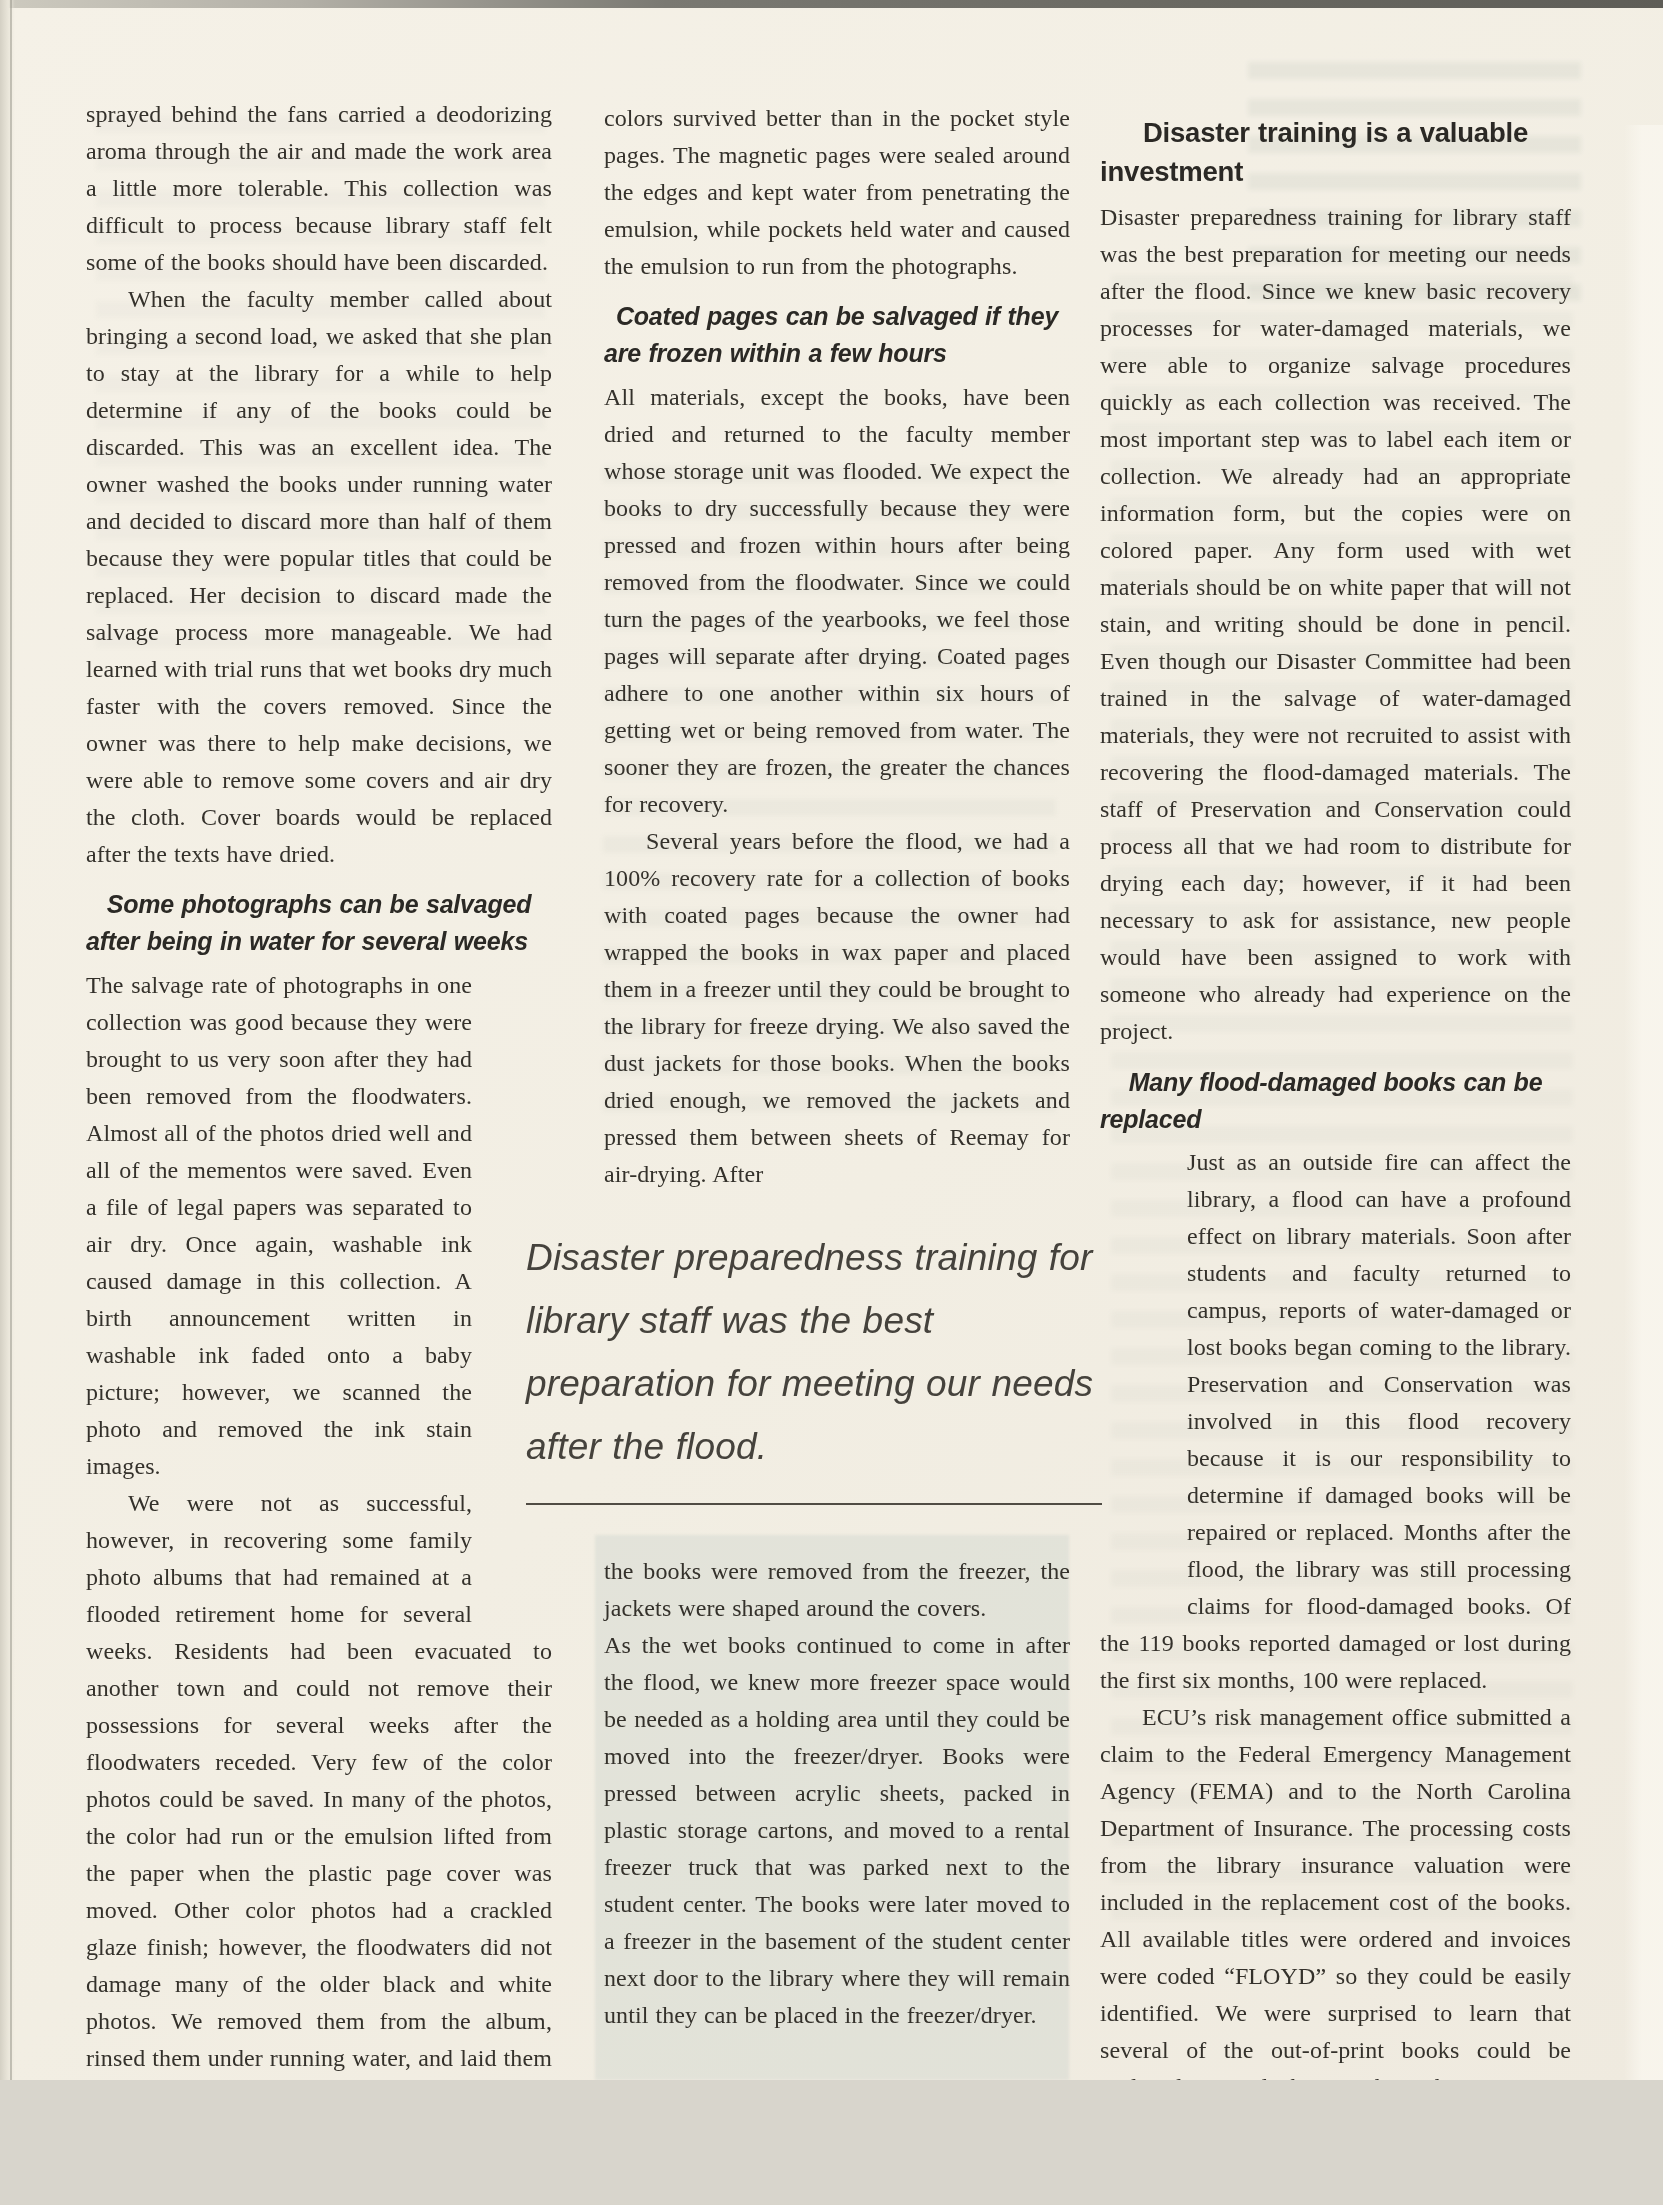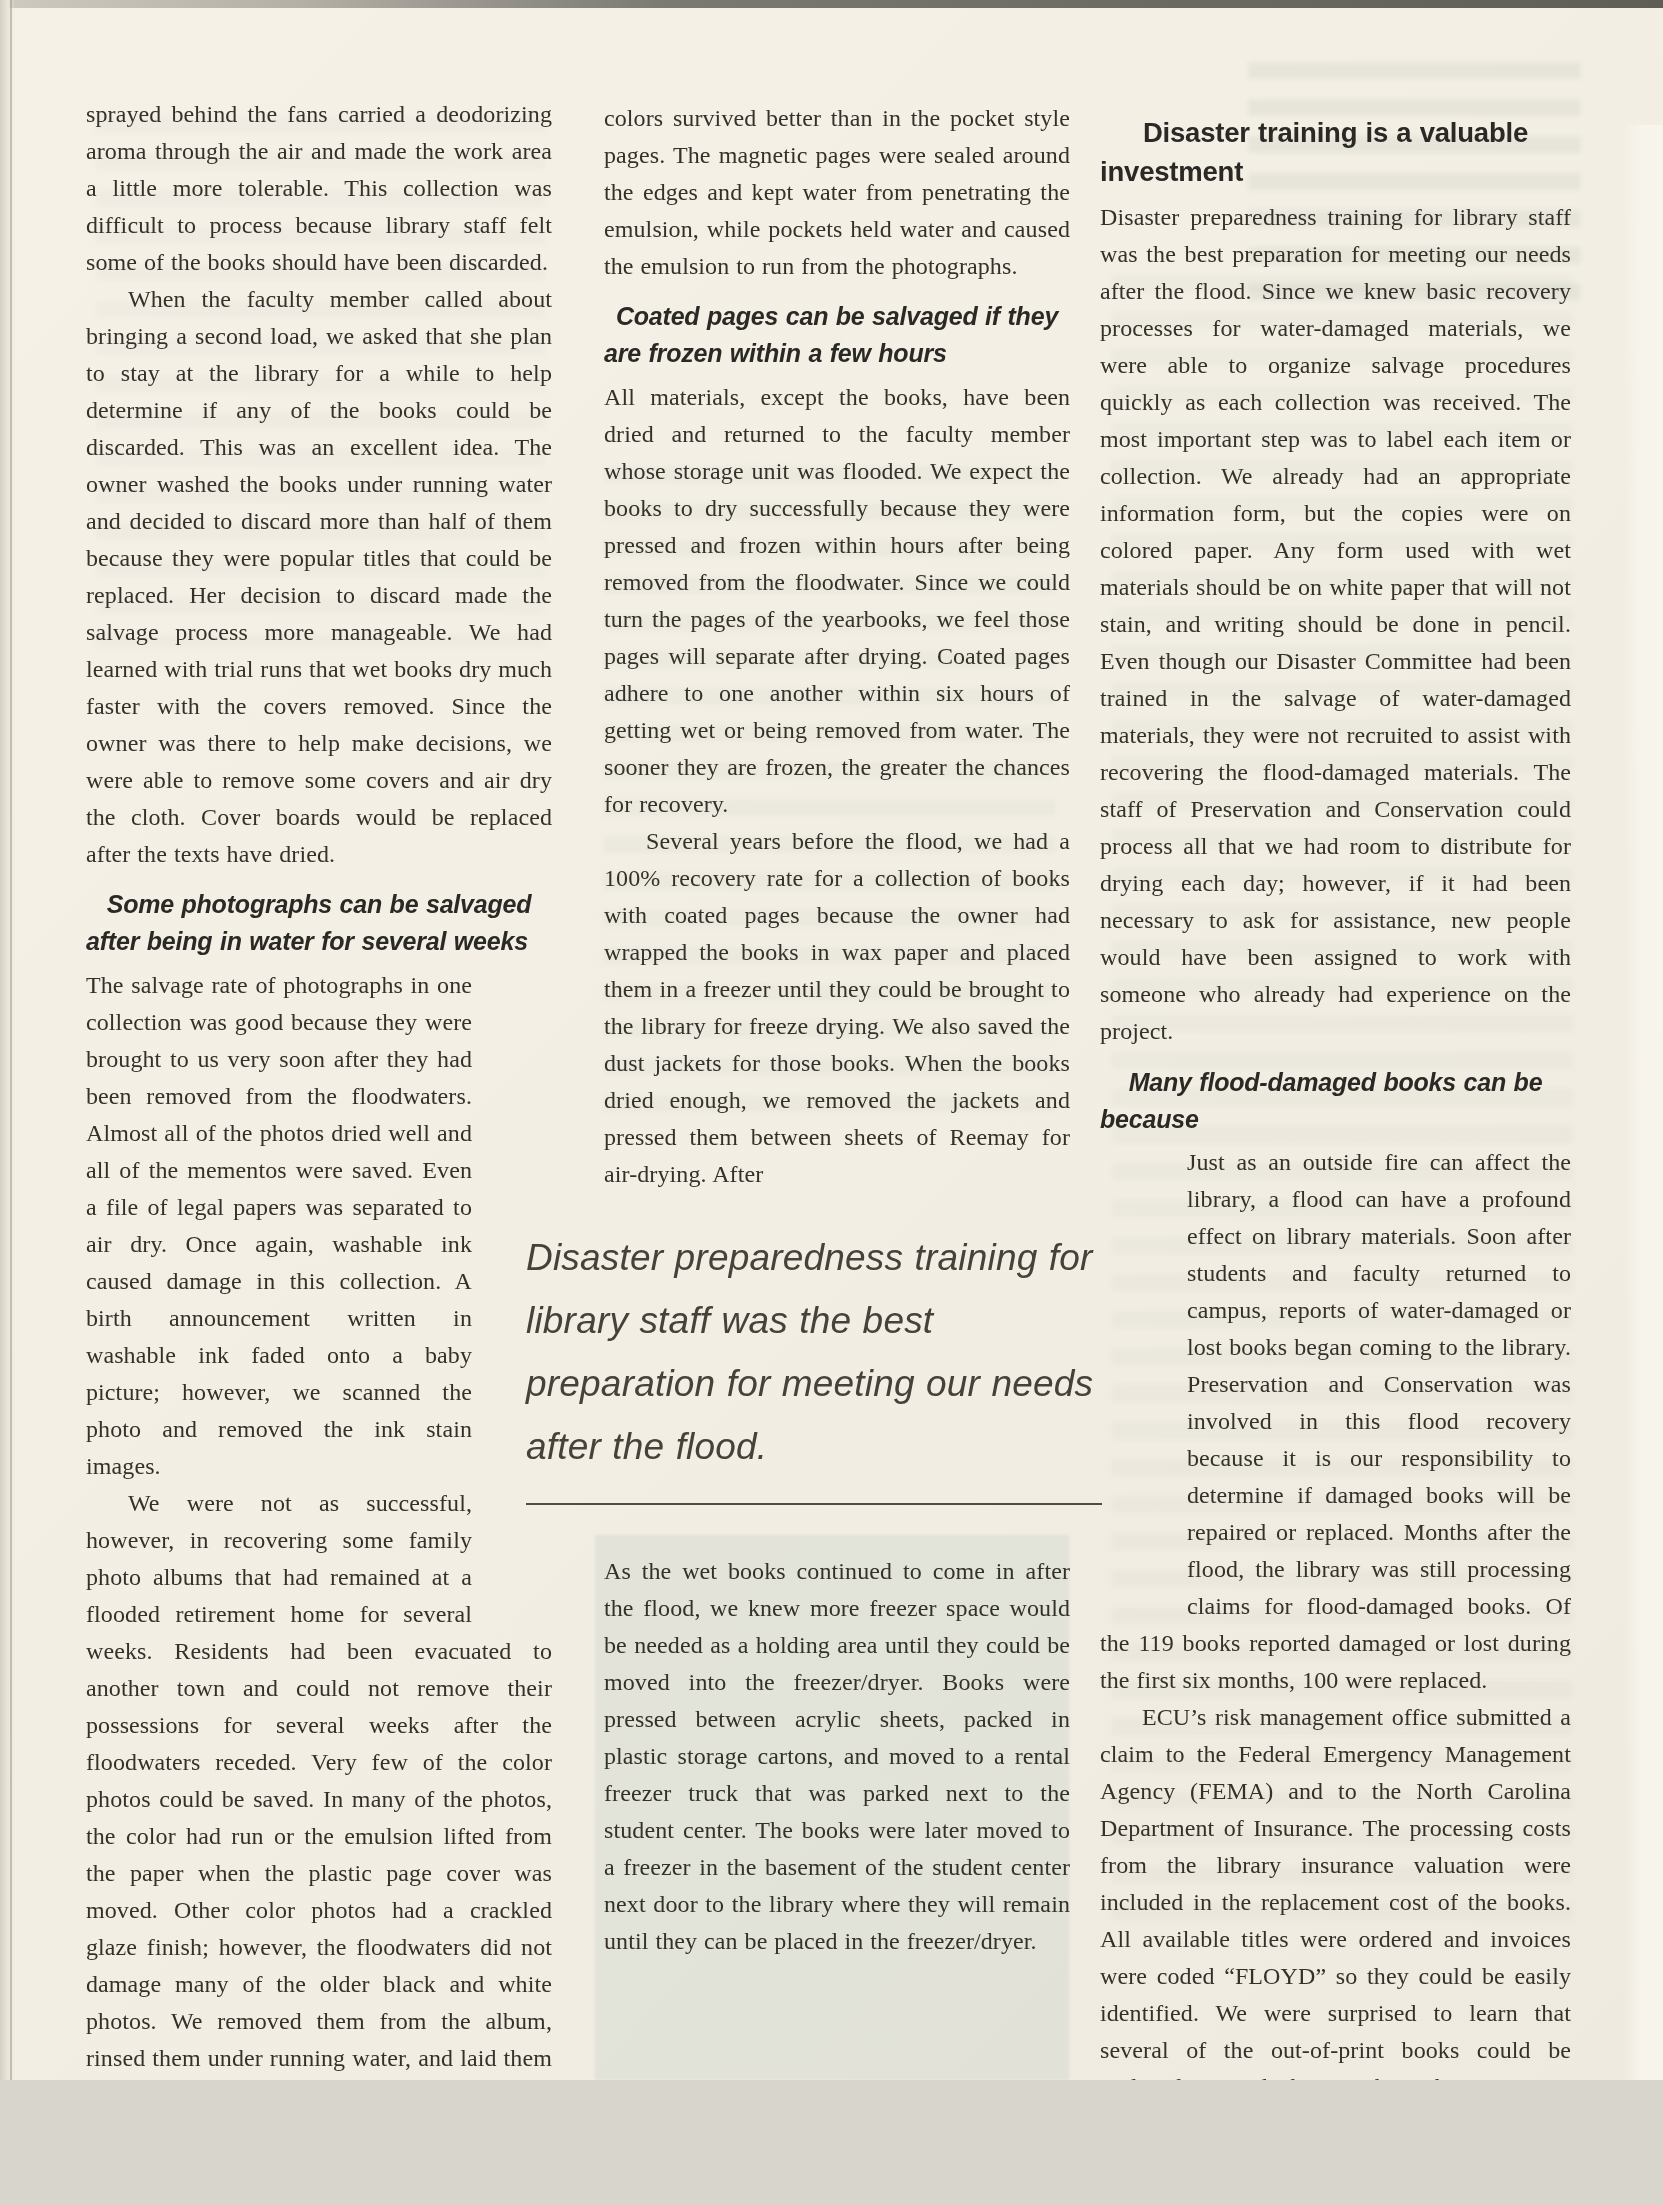--- a/index.html
+++ b/index.html
@@ -89,27 +89,28 @@
     <p>colors survived better than in the pocket style pages. The magnetic pages were sealed around the edges and kept water from penetrating the emulsion, while pockets held water and caused the emulsion to run from the photographs.</p>
     <h3 class="h-sans">Coated pages can be salvaged if they are frozen within a few hours</h3>
     <p>All materials, except the books, have been dried and returned to the faculty member whose storage unit was flooded. We expect the books to dry successfully because they were pressed and frozen within hours after being removed from the floodwater. Since we could turn the pages of the yearbooks, we feel those pages will separate after drying. Coated pages adhere to one another within six hours of getting wet or being removed from water. The sooner they are frozen, the greater the chances for recovery.</p>
     <p class="indent">Several years before the flood, we had a 100% recovery rate for a collection of books with coated pages because the owner had wrapped the books in wax paper and placed them in a freezer until they could be brought to the library for freeze drying. We also saved the dust jackets for those books. When the books dried enough, we removed the jackets and pressed them between sheets of Reemay for air-drying. After</p>
 
     <div class="pull-quote">
       <div class="pq-text">Disaster preparedness training for library staff was the best preparation for meeting our needs after the flood.</div>
       <div class="pq-rule"></div>
     </div>
 
+    <p>the books were removed from the freezer, the jackets were shaped around the covers.</p>
     <p>As the wet books continued to come in after the flood, we knew more freezer space would be needed as a holding area until they could be moved into the freezer/dryer. Books were pressed between acrylic sheets, packed in plastic storage cartons, and moved to a rental freezer truck that was parked next to the student center. The books were later moved to a freezer in the basement of the student center next door to the library where they will remain until they can be placed in the freezer/dryer.</p>
   </div>
 
   <div class="col col-right">
     <h3 class="h-sans upright">Disaster training is a valuable investment</h3>
     <p>Disaster preparedness training for library staff was the best preparation for meeting our needs after the flood. Since we knew basic recovery processes for water-damaged materials, we were able to organize salvage procedures quickly as each collection was received. The most important step was to label each item or collection. We already had an appropriate information form, but the copies were on colored paper. Any form used with wet materials should be on white paper that will not stain, and writing should be done in pencil. Even though our Disaster Committee had been trained in the salvage of water-damaged materials, they were not recruited to assist with recovering the flood-damaged materials. The staff of Preservation and Conservation could process all that we had room to distribute for drying each day; however, if it had been necessary to ask for assistance, new people would have been assigned to work with someone who already had experience on the project.</p>
-    <h3 class="h-sans">Many flood-damaged books can be because</h3>
+    <h3 class="h-sans">Many flood-damaged books can be replaced</h3>
     <div class="spacer-left"></div>
     <p>Just as an outside fire can affect the library, a flood can have a profound effect on library materials. Soon after students and faculty returned to campus, reports of water-damaged or lost books began coming to the library. Preservation and Conservation was involved in this flood recovery because it is our responsibility to determine if damaged books will be repaired or replaced. Months after the flood, the library was still processing claims for flood-damaged books. Of the 119 books reported damaged or lost during the first six months, 100 were replaced.</p>
     <p class="indent">ECU’s risk management office submitted a claim to the Federal Emergency Management Agency (FEMA) and to the North Carolina Department of Insurance. The processing costs from the library insurance valuation were included in the replacement cost of the books. All available titles were ordered and invoices were coded “FLOYD” so they could be easily identified. We were surprised to learn that several of the out-of-print books could be replaced so easily by searching the Internet at &lt;http://www.bookfinder.com&gt;.</p>
     <p class="indent cont">The experience with online searching prompted me to suggest that the library acquire a credit card so that</p>
   </div>
 
   <div class="footer-left">
     <span class="pgnum">62</span><span class="dash">—</span><span class="smallcaps">Fall 2000</span>
   </div>
   <div class="footer-right smallcaps">North Carolina Libraries</div>

